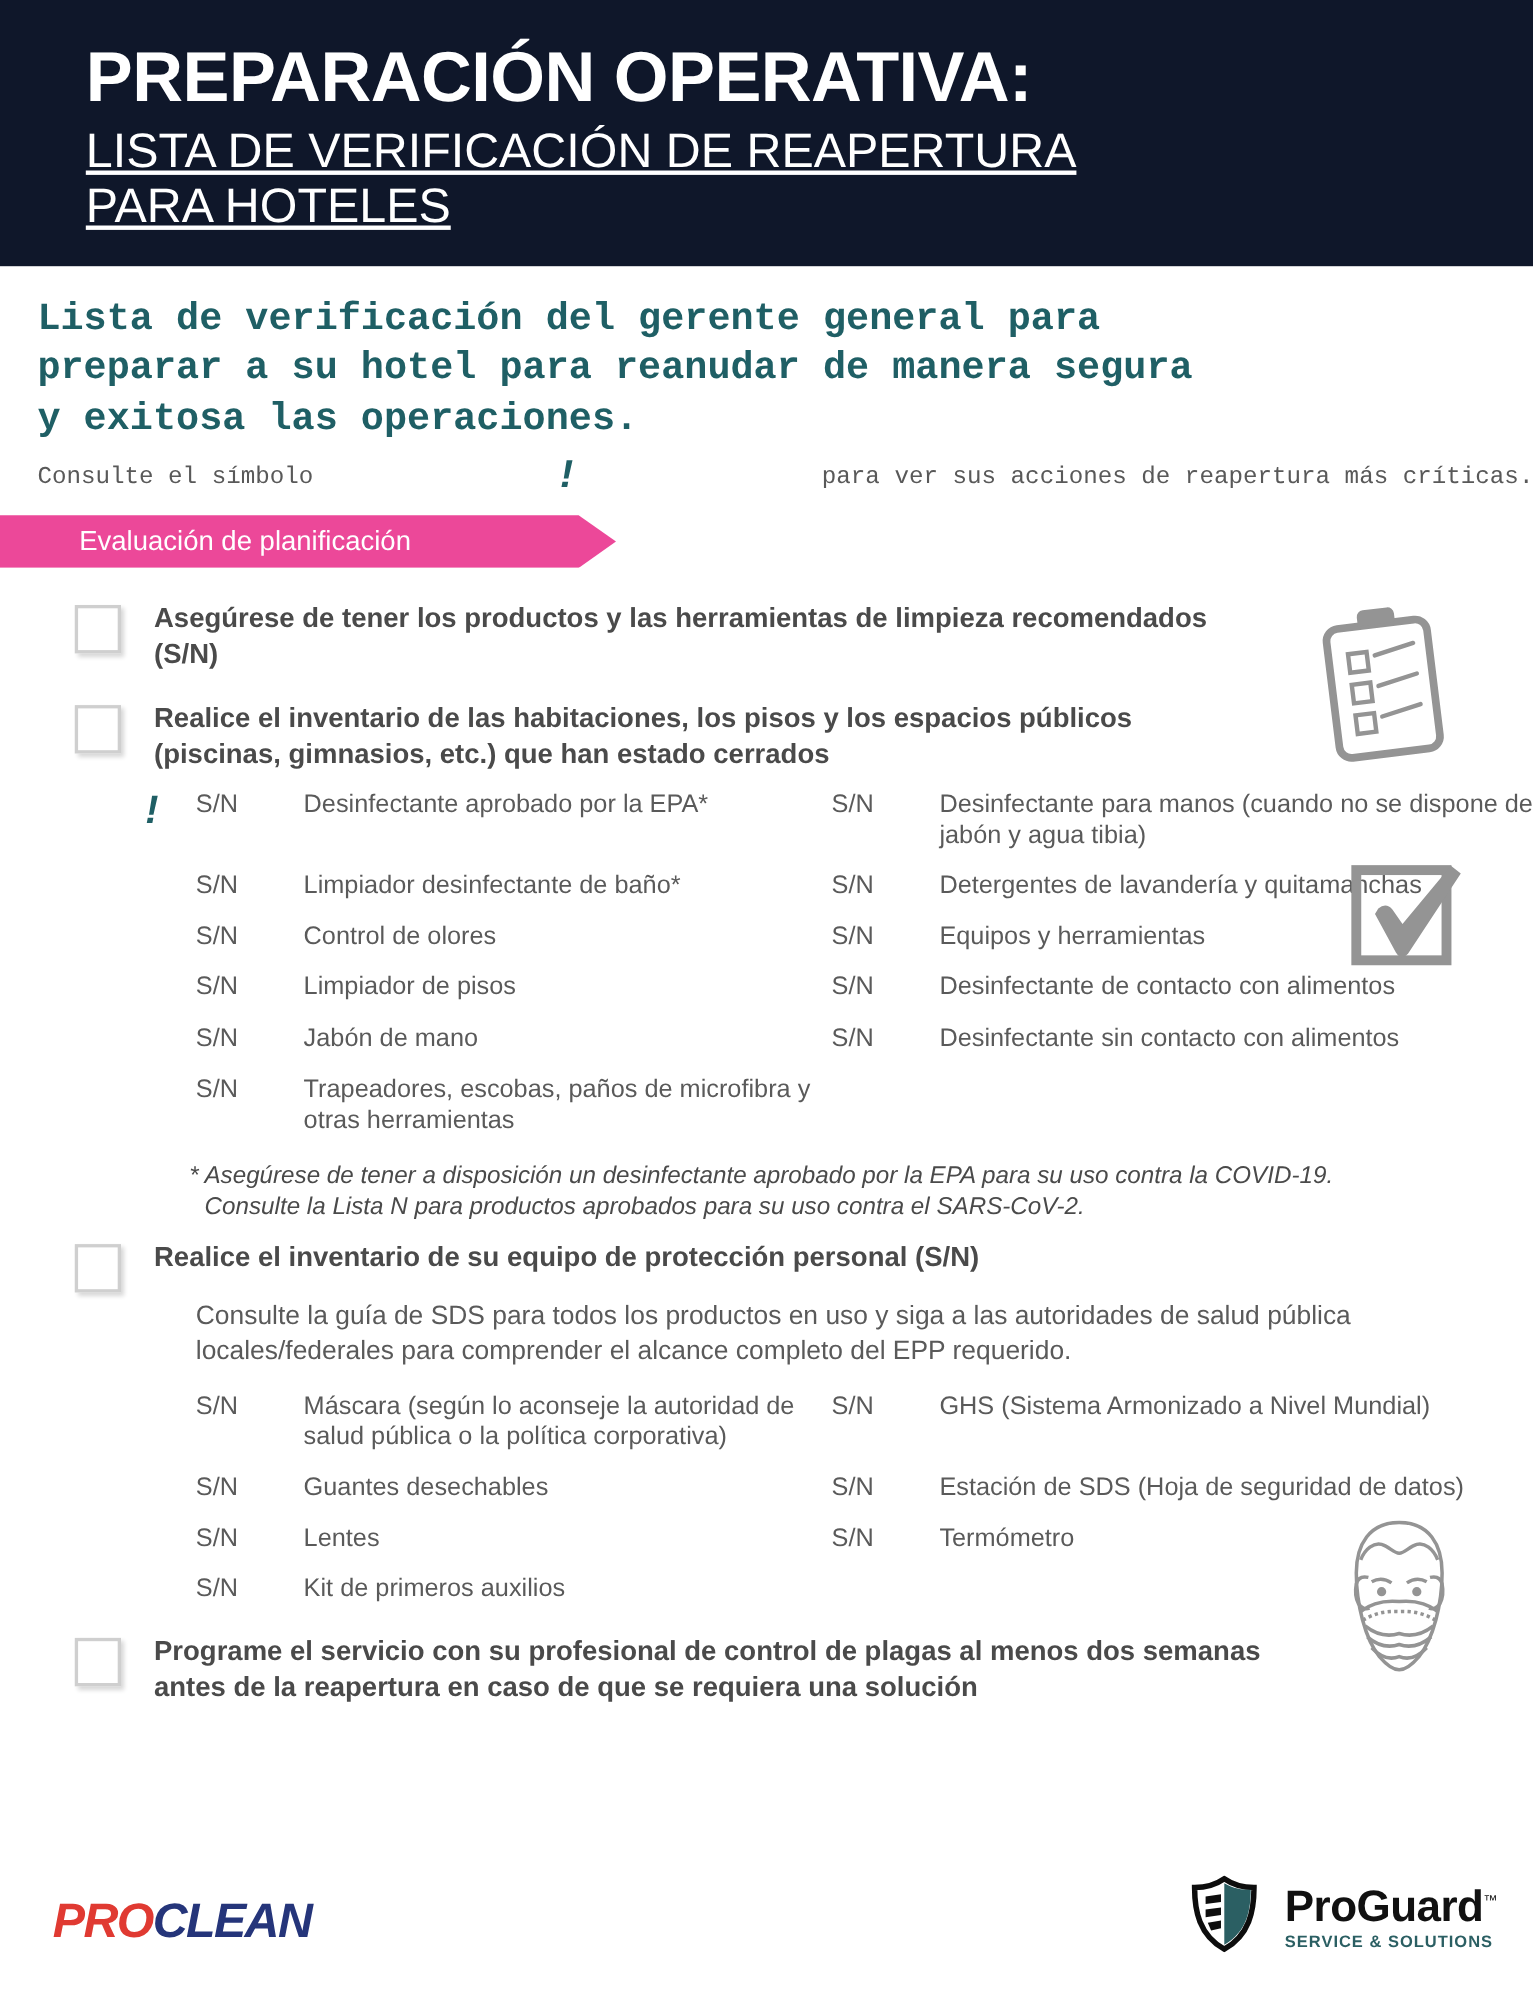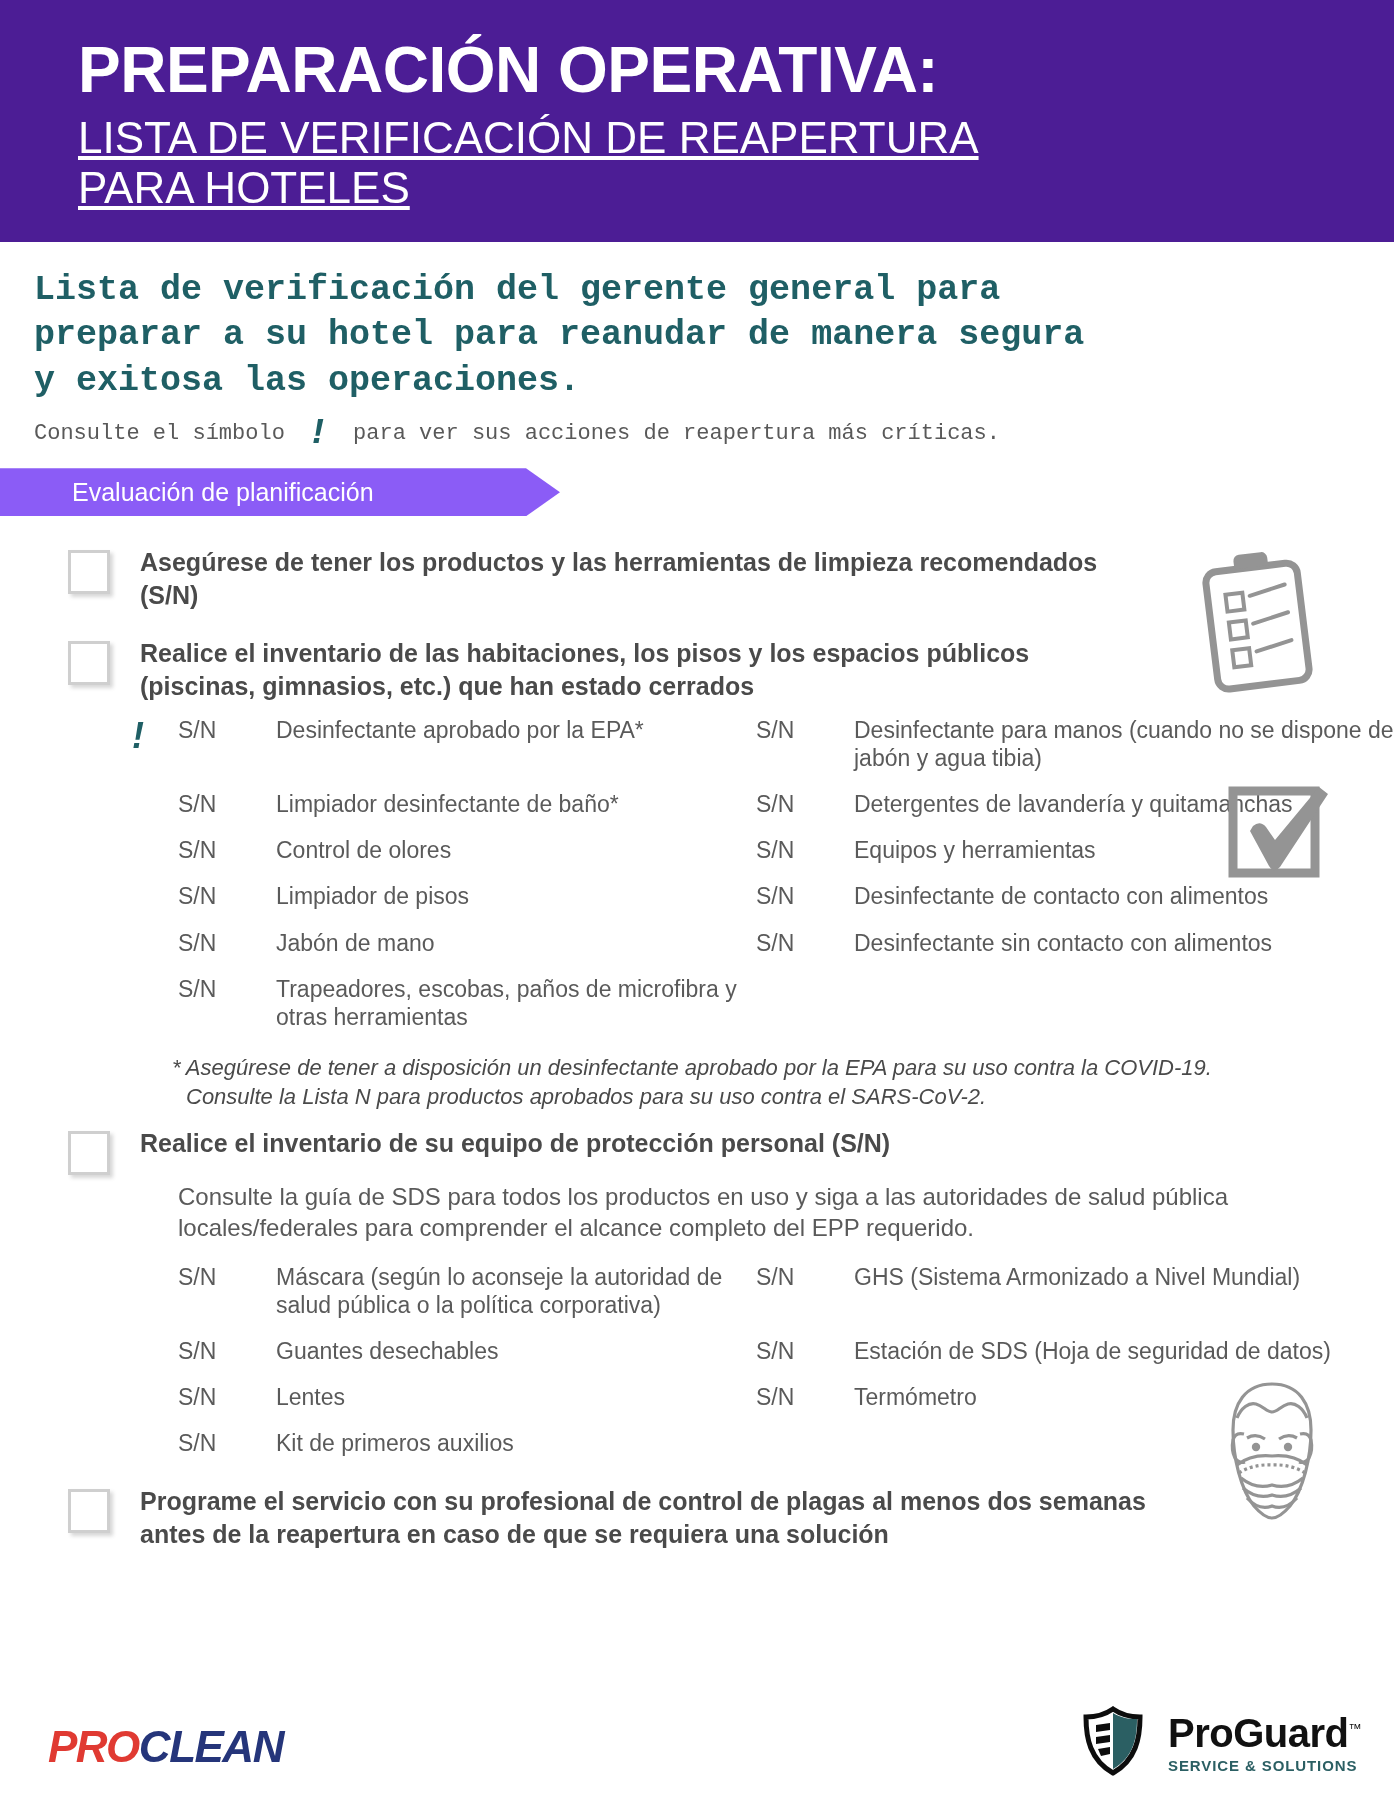--- a/index.html
+++ b/index.html
@@ -11,21 +11,21 @@
     width: 1394px;
     height: 1810px;
     font-family: "Liberation Sans", sans-serif;
     color: #4a4a4a;
     position: relative;
     overflow: hidden;
   }
 
   
   .header {
-    background: #4c1d95;
+    background: #0f172a;
     padding: 38px 0 30px 78px;
     box-sizing: border-box;
   }
   .header-title {
     color: #ffffff;
     font-size: 64px;
     font-weight: bold;
     letter-spacing: -0.5px;
     line-height: 1.02;
     margin: 0 0 10px 0;
@@ -53,41 +53,42 @@
     line-height: 1.30;
     margin: 0;
     max-width: 1080px;
   }
   .intro-note {
     font-size: 22px;
     color: #595959;
     margin: 17px 0 0 0;
     display: flex;
     align-items: baseline;
-    gap: 12px;
+    gap: 0;
+    justify-content: space-between;
   }
   .bang {
     color: #1f5f65;
     font-weight: bold;
     font-style: italic;
     font-size: 37px;
     line-height: 0;
     position: relative;
     top: 4px;
     padding: 0 12px 0 10px;
   }
 
   
   .banner-wrap {
     margin-top: 22px;
     position: relative;
     height: 48px;
   }
   .banner {
-    background: #8b5cf6;
+    background: #ec4899;
     height: 48px;
     width: 560px;
     display: flex;
     align-items: center;
     padding-left: 72px;
     box-sizing: border-box;
     color: #ffffff;
     font-size: 25px;
     clip-path: polygon(0 0, calc(100% - 34px) 0, 100% 50%, calc(100% - 34px) 100%, 0 100%);
   }

